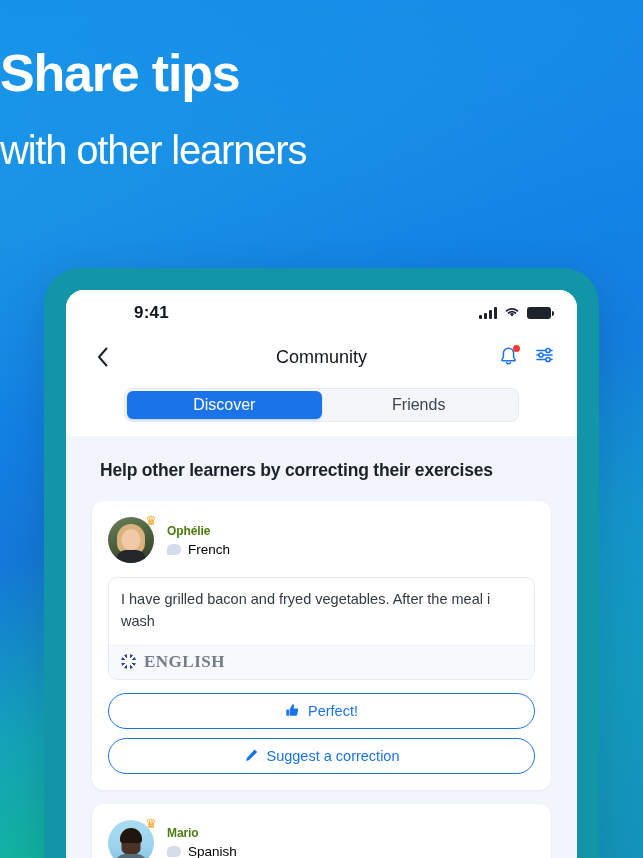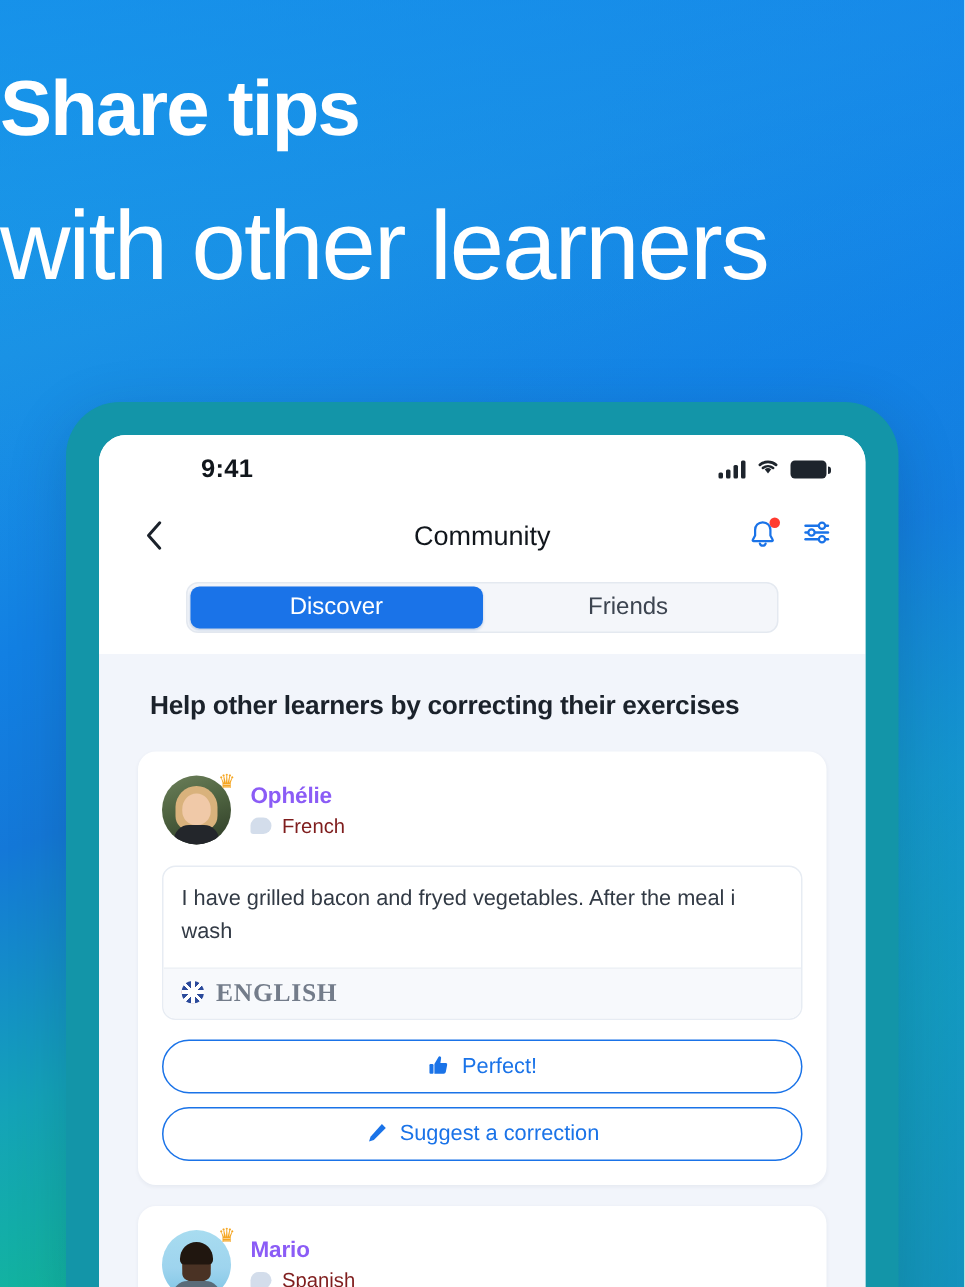--- a/index.html
+++ b/index.html
@@ -60,21 +60,21 @@
     z-index: 5;
     color: #ffffff;
   }
   .headline-line1 {
     font-size: 52px;
     font-weight: 700;
     letter-spacing: -1.2px;
     line-height: 1.12;
   }
   .headline-line2 {
-    font-size: 65px;
+    font-size: 40px;
     font-weight: 300;
     letter-spacing: -1.2px;
     line-height: 1.12;
     margin-top: 26px;
   }
 
   
   .phone {
     position: absolute;
     left: 44px;
@@ -298,31 +298,31 @@
   .crown {
     position: absolute;
     right: -3px; top: -3px;
     font-size: 13px;
     line-height: 1;
     color: #f5a623;
   }
 
   .user-meta { display: flex; flex-direction: column; gap: 4px; }
   .user-name {
-    font-size: 15px;
+    font-size: 12px;
     font-weight: 700;
-    color: #8b5cf6;
+    color: #4d7c0f;
     letter-spacing: -0.1px;
   }
   .user-lang {
     display: flex;
     align-items: center;
     gap: 7px;
     font-size: 13.5px;
-    color: #7f1d1d;
+    color: #000000;
   }
   .bubble-icon {
     width: 14px; height: 11px;
     background: #d3ddeb;
     border-radius: 6px 6px 6px 2px;
     position: relative;
     flex: 0 0 14px;
   }
 
   

